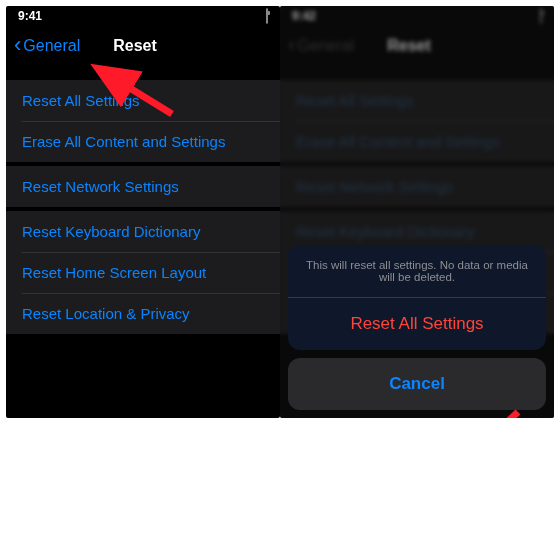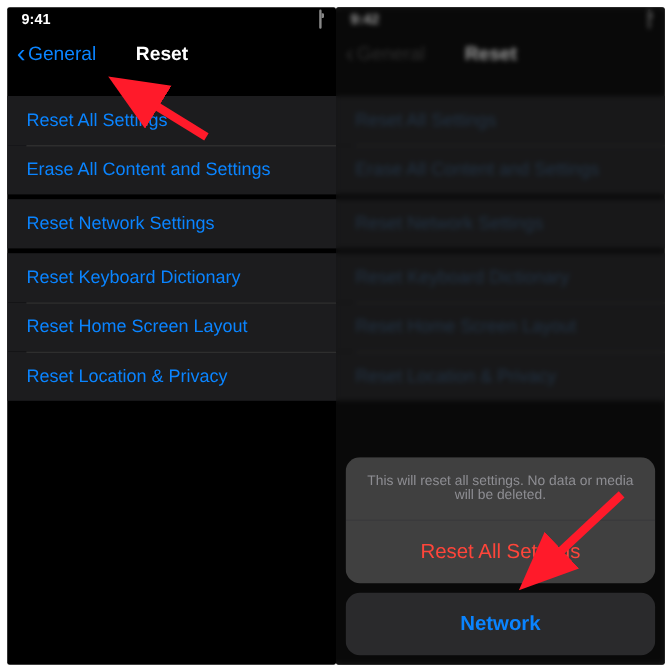--- a/index.html
+++ b/index.html
@@ -1,37 +1,37 @@
 <!DOCTYPE html>
 <html><head>
   <meta charset="utf-8">
   <style>
     * { margin:0; padding:0; box-sizing:border-box; font-family:-apple-system, Helvetica, Arial, sans-serif; -webkit-font-smoothing:antialiased; }
     body { background:#fff; width:560px; height:560px; overflow:hidden; }
     .wrap { display:flex; gap:0; padding:6px; }
-    .phone { width:274px; height:548px; background:#000; position:relative; overflow:hidden; border-radius:2px; }
+    .phone { width:274px; height:412px; background:#000; position:relative; overflow:hidden; border-radius:2px; }
     .status { height:20px; display:flex; justify-content:space-between; align-items:center; padding:0 12px; color:#fff; font-size:12px; font-weight:600; }
     .status .right { display:flex; align-items:center; gap:4px; }
     .batt { width:22px; height:10px; border:1px solid #888; border-radius:2px; position:relative; }
     .batt::after { content:""; position:absolute; right:-3px; top:2px; width:2px; height:4px; background:#888; border-radius:0 1px 1px 0; }
     .batt .fill { position:absolute; left:1px; top:1px; bottom:1px; width:55%; background:#ffcc00; border-radius:1px; }
     .nav { height:40px; display:flex; align-items:center; position:relative; }
     .back { display:flex; align-items:center; color:#0a84ff; font-size:16px; padding-left:8px; gap:2px; }
     .back.dim { color:#444; }
     .back .chev { font-size:22px; line-height:1; margin-top:-2px; }
     .title { position:absolute; left:0; right:16px; text-align:center; color:#fff; font-size:16px; font-weight:600; pointer-events:none; }
     .group { margin-top:4px; }
     .group.first { margin-top:14px; }
     .row { background:#1c1c1e; padding:12px 16px; font-size:15px; position:relative; }
     .row + .row::before { content:""; position:absolute; top:0; left:16px; right:0; height:1px; background:#333; }
     .row.link { color:#0a84ff; }
     .row.dim { color:#2b4a6b; }
     .overlay { position:absolute; left:0; right:0; bottom:0; background:rgba(20,20,20,0.45); backdrop-filter:blur(2px); height:100%; }
     .sheet { position:absolute; left:8px; right:8px; bottom:8px; }
-    .sheet-top { background:#404040; border-radius:12px; overflow:hidden; }
+    .sheet-top { background:#0f172a; border-radius:12px; overflow:hidden; }
     .sheet-msg { padding:14px 14px; text-align:center; color:#8e8e93; font-size:11.5px; border-bottom:1px solid #3a3a3c; }
     .sheet-act { padding:16px; text-align:center; font-size:17px; }
     .destructive { color:#ff453a; }
     .sheet-cancel { margin-top:8px; background:#2a2a2c; border-radius:12px; padding:16px; text-align:center; color:#0a84ff; font-size:17px; font-weight:600; }
     .arrow { position:absolute; pointer-events:none; }
     .arrow svg { overflow:visible; }
   </style>
 </head>
 <body>
 
@@ -105,21 +105,21 @@
       <div class="row dim"><span>Reset Location &amp; Privacy</span></div>
     </div>
 
     <div class="overlay"></div>
 
     <div class="sheet">
       <div class="sheet-top">
         <div class="sheet-msg">This will reset all settings. No data or media will be deleted.</div>
         <div class="sheet-act destructive"><span>Reset All Settings</span></div>
       </div>
-      <div class="sheet-cancel"><span>Network</span></div>
+      <div class="sheet-cancel"><span>Cancel</span></div>
     </div>
 
     <div class="arrow" style="left:160px; top:400px;">
       <svg width="90" height="80">
         <defs>
             <marker id="ah2" markerWidth="10" markerHeight="10" refX="2" refY="3" orient="auto">
               <path d="M0,0 L0,6 L7,3 z" fill="#ff1a2a"></path>
             </marker>
           </defs>
         <line x1="78" y1="6" x2="18" y2="62" stroke="#ff1a2a" stroke-width="7" marker-end="url(#ah2)"></line>

